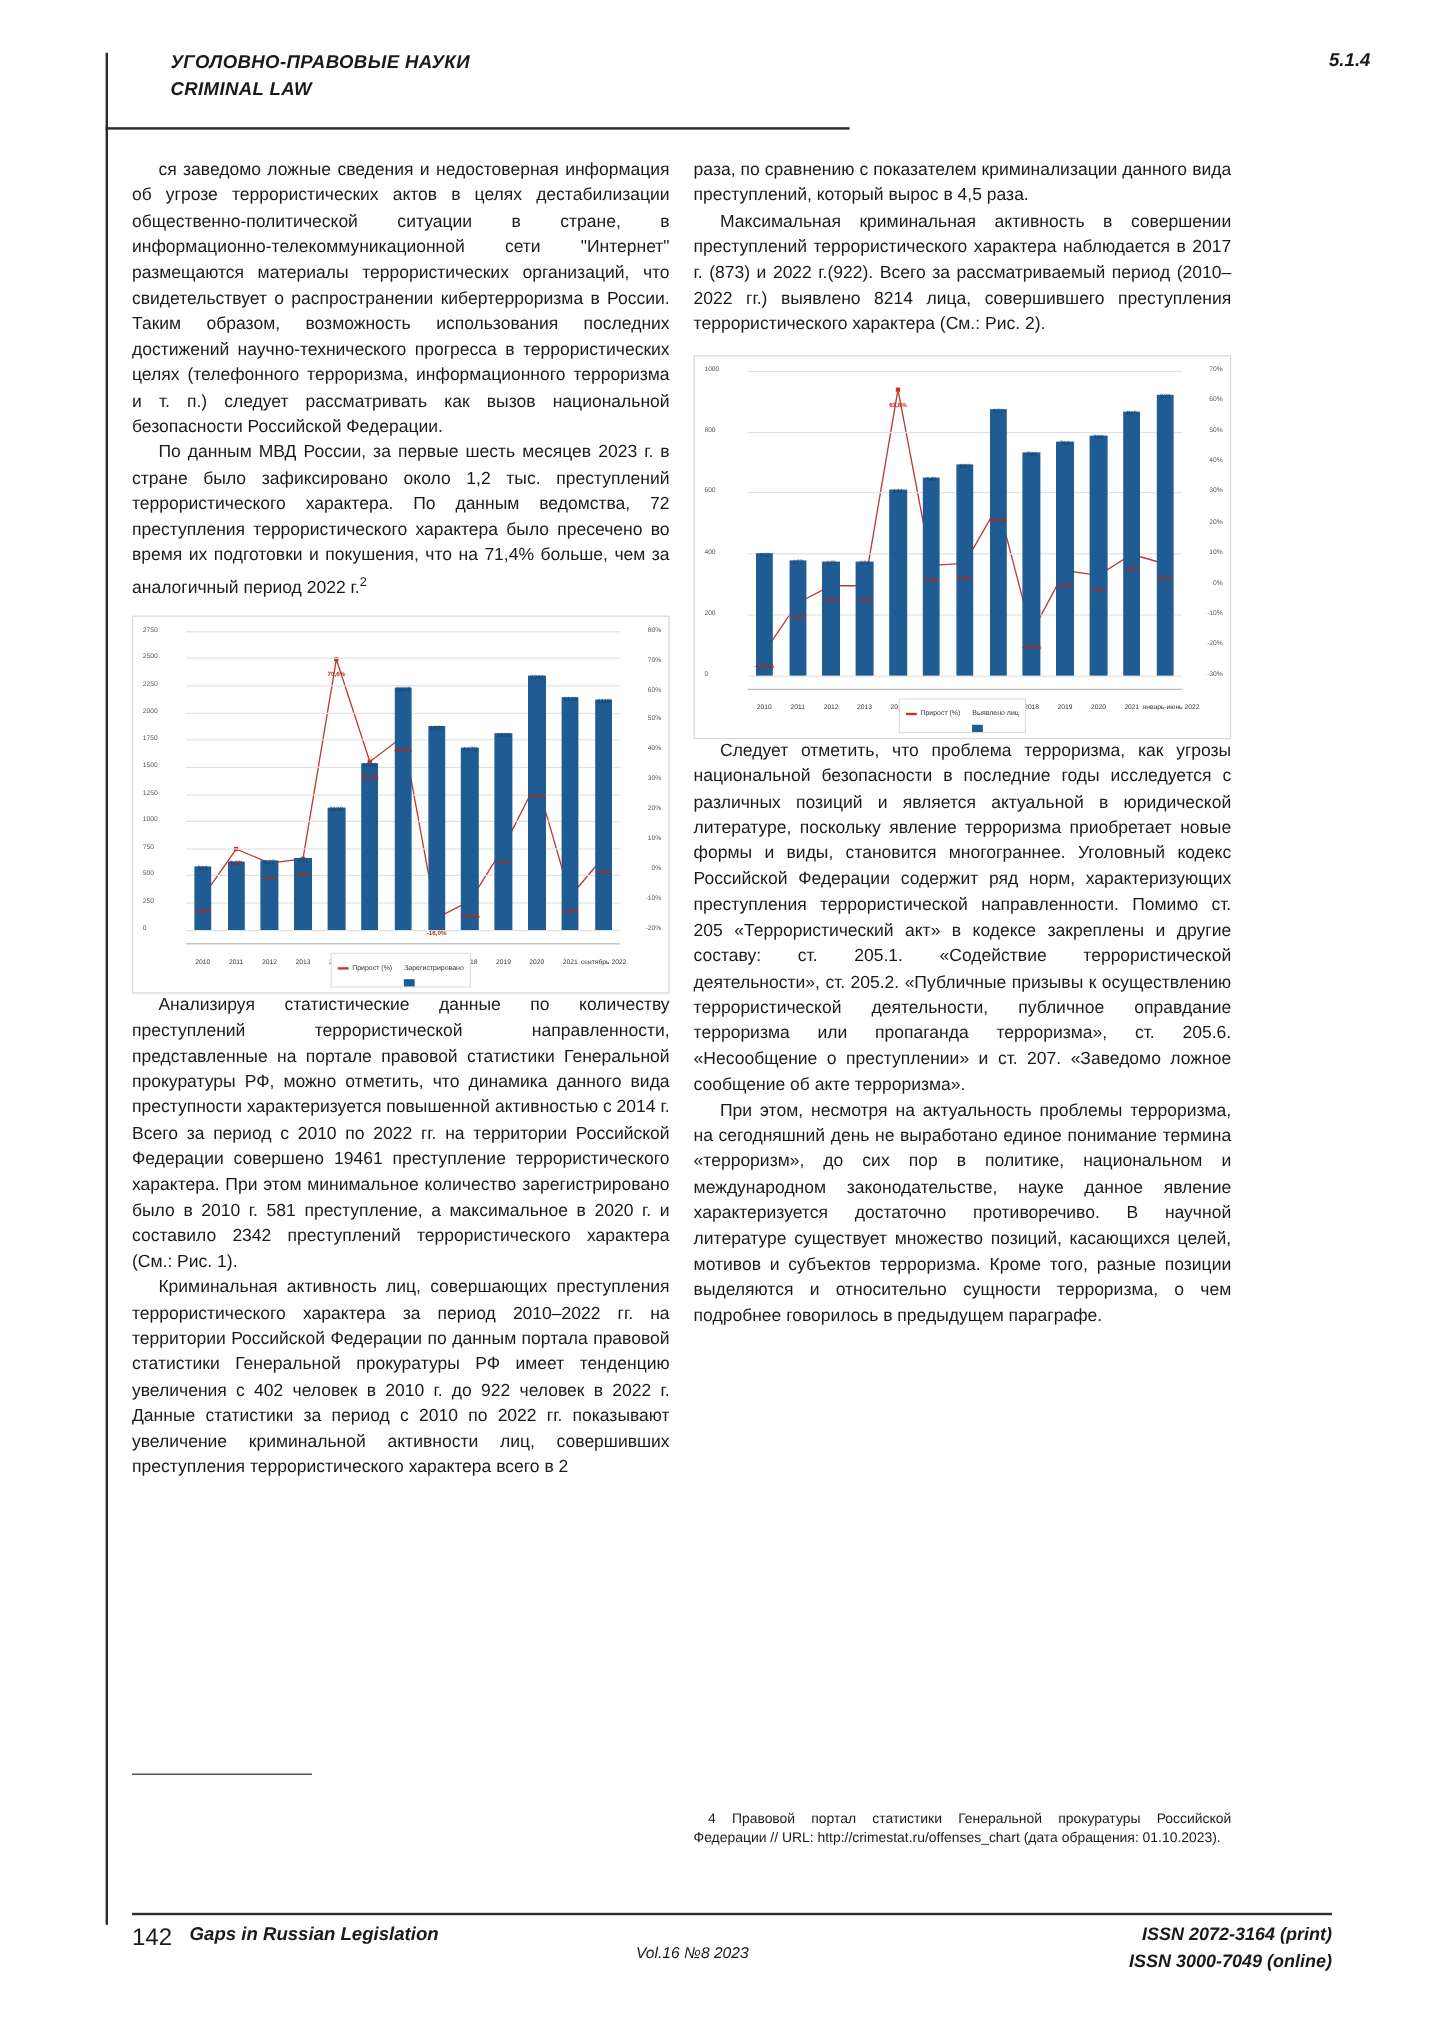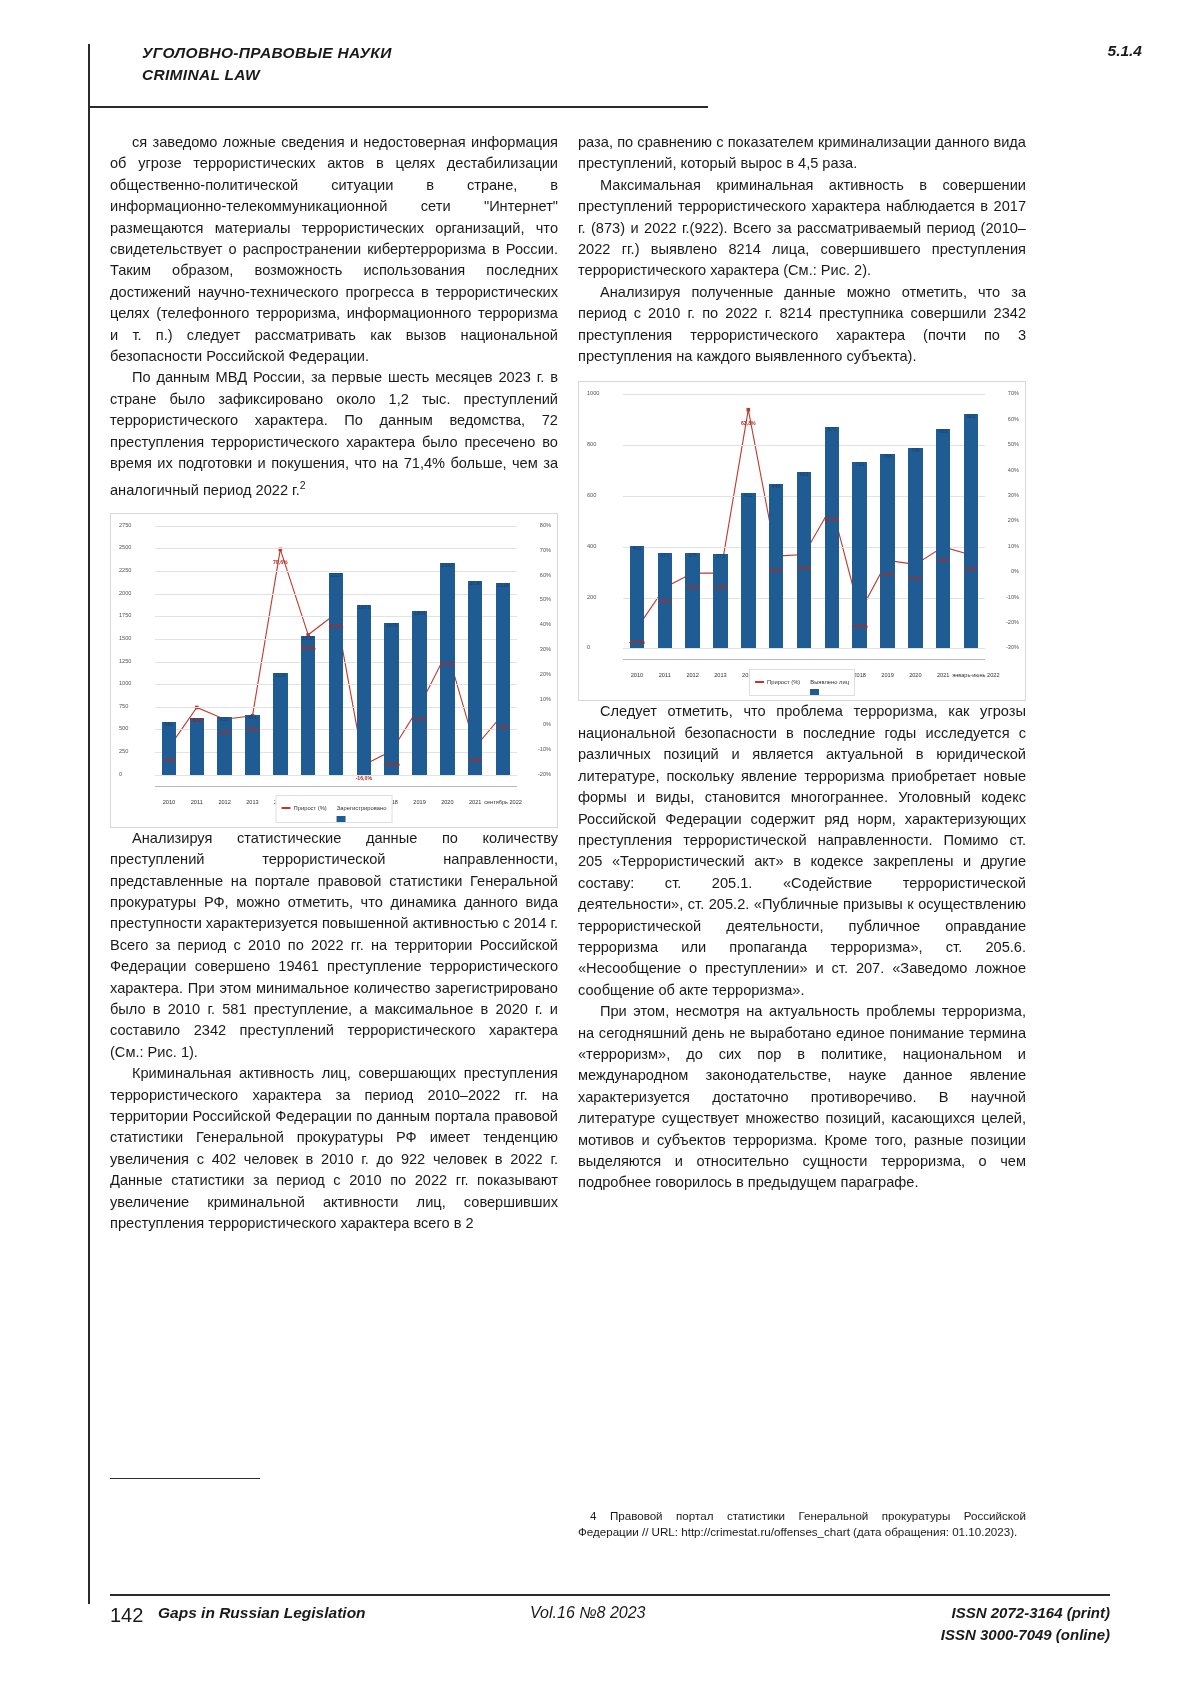--- a/index.html
+++ b/index.html
@@ -126,22 +126,22 @@
   }
   .footer .pg {
     position: absolute; left: 0; top: 0;
     font-style: normal; font-weight: normal; font-size: 20px;
   }
   .footer .jname {
     position: absolute; left: 48px; top: 0;
     font-style: italic; font-weight: bold; font-size: 15.5px;
   }
   .footer .vol {
-    position: absolute; left: 420px; top: 0;
-    font-style: italic; font-size: 16px;
+    position: absolute; left: 420px; top: 16px;
+    font-style: italic; font-size: 13px;
   }
   .footer .issn1 {
     position: absolute; right: 0; top: 0;
     font-style: italic; font-weight: bold; font-size: 15px; text-align: right;
   }
   .footer .issn2 {
     position: absolute; right: 0; top: 22px;
     font-style: italic; font-weight: bold; font-size: 15px; text-align: right;
   }
   
@@ -360,21 +360,20 @@
         </div>
       </div>
 
     <p class="body">Анализируя статистические данные по количеству преступлений террористической направленности, представленные на портале правовой статистики Генеральной прокуратуры РФ, можно отметить, что динамика данного вида преступности характеризуется повышенной активностью с 2014 г. Всего за период с 2010 по 2022 гг. на территории Российской Федерации совершено 19461 преступление террористического характера. При этом минимальное количество зарегистрировано было в 2010 г. 581 преступление, а максимальное в 2020 г. и составило 2342 преступлений террористического характера (См.: Рис. 1).</p>
     <p class="body">Криминальная активность лиц, совершающих преступления террористического характера за период 2010–2022 гг. на территории Российской Федерации по данным портала правовой статистики Генеральной прокуратуры РФ имеет тенденцию увеличения с 402 человек в 2010 г. до 922 человек в 2022 г. Данные статистики за период с 2010 по 2022 гг. показывают увеличение криминальной активности лиц, совершивших преступления террористического характера всего в 2</p>
   </div>
 
   <div class="col right">
     <p class="body noind">раза, по сравнению с показателем криминализации данного вида преступлений, который вырос в 4,5 раза.</p>
     <p class="body">Максимальная криминальная активность в совершении преступлений террористического характера наблюдается в 2017 г. (873) и 2022 г.(922). Всего за рассматриваемый период (2010–2022 гг.) выявлено 8214 лица, совершившего преступления террористического характера (См.: Рис. 2).</p>
-    <p class="body">Анализируя полученные данные можно отметить, что за период с 2010 г. по 2022 г. 8214 преступника совершили 2342 преступления террористического характера (почти по 3 преступления на каждого выявленного субъекта).</p>
 
     <div class="chart-box" id="fig2-box" style="width:448px;height:320px;margin:14px 0 0 0;">
         <svg class="overlay">
           <path d="M57.9 246.4 L85.8 205.5 L113.6 191.1 L141.5 191.1 L169.3 27.7 L197.2 174.1 L225.0 172.5 L252.8 123.8 L280.7 230.4 L308.5 178.4 L336.4 182.4 L364.2 164.9 L392.1 173.0 " fill="none" stroke="#c0392b" stroke-width="1.1"></path>
           <rect x="56.1" y="244.6" width="3.6" height="3.6" fill="#c0392b"></rect>
           <rect x="84.0" y="203.7" width="3.6" height="3.6" fill="#c0392b"></rect>
           <rect x="111.8" y="189.3" width="3.6" height="3.6" fill="#c0392b"></rect>
           <rect x="139.7" y="189.3" width="3.6" height="3.6" fill="#c0392b"></rect>
           <rect x="167.5" y="25.9" width="3.6" height="3.6" fill="#c0392b"></rect>
           <rect x="195.4" y="172.3" width="3.6" height="3.6" fill="#c0392b"></rect>

